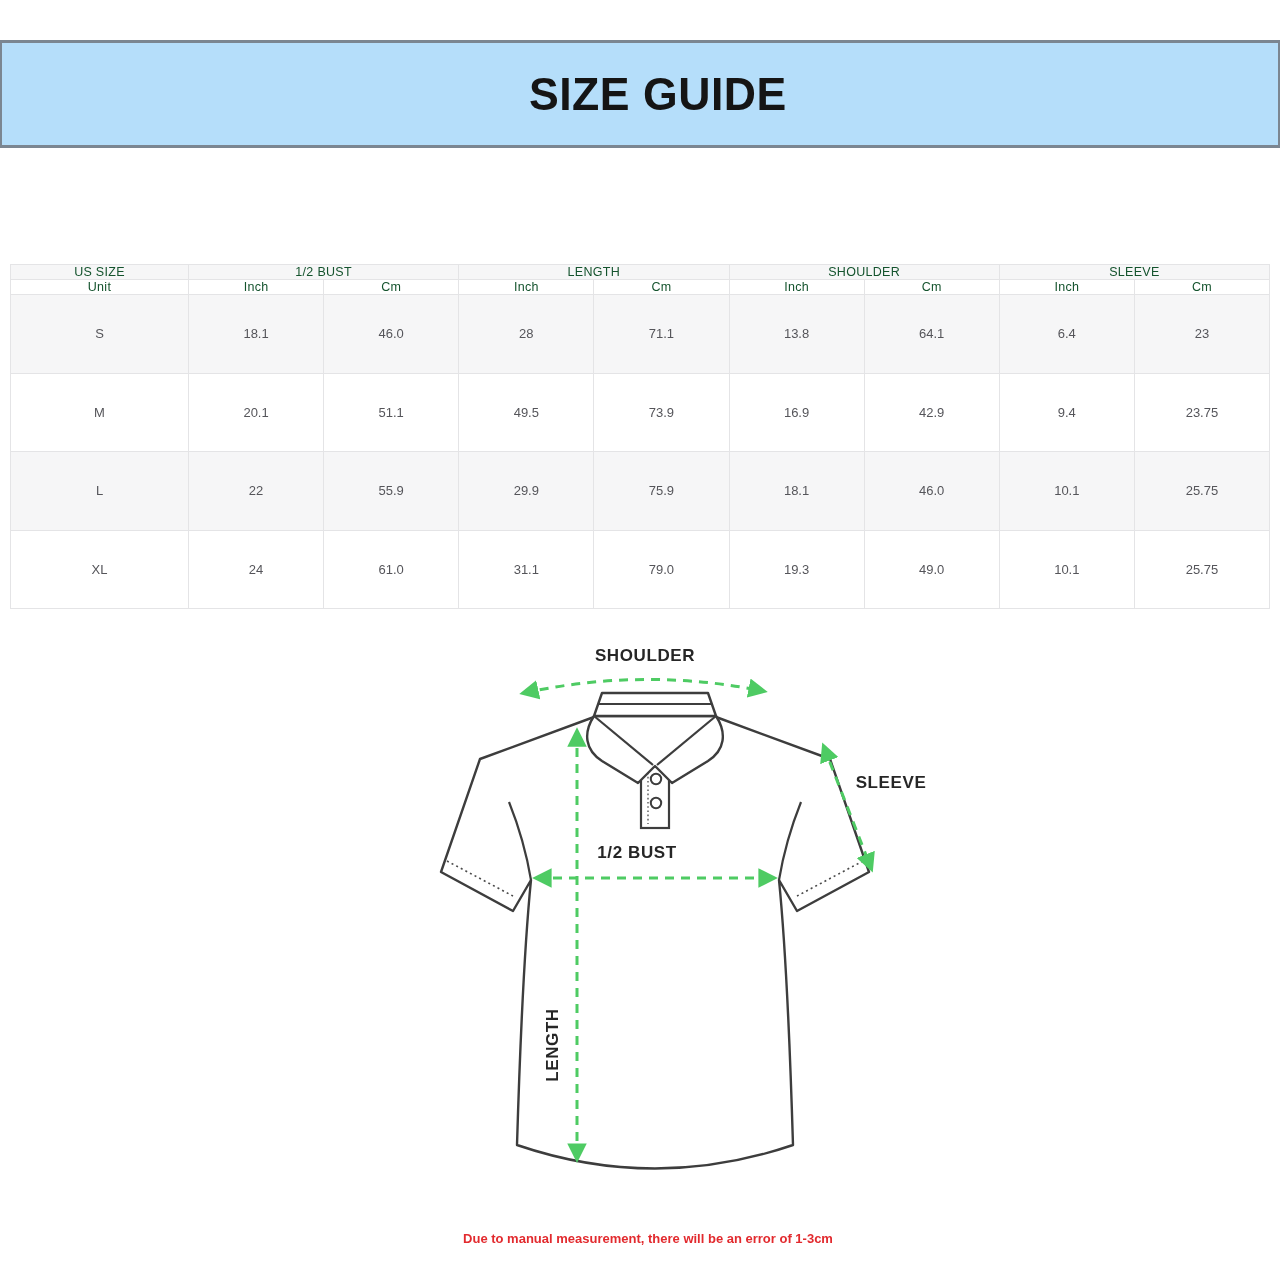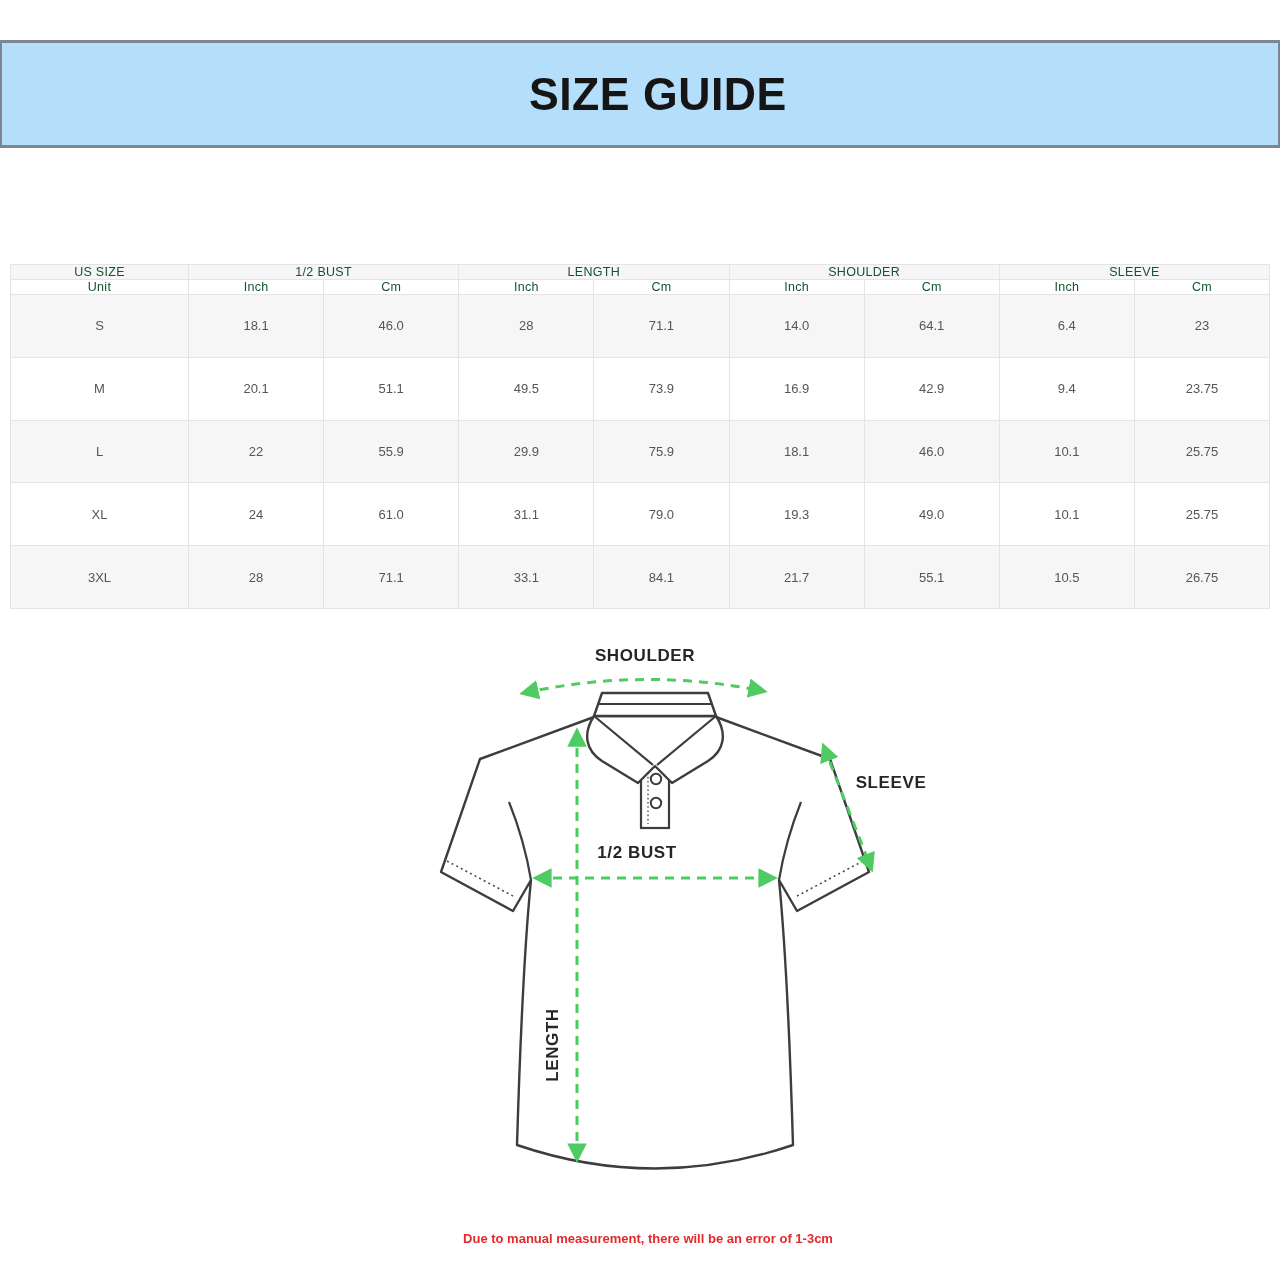--- a/index.html
+++ b/index.html
@@ -92,21 +92,21 @@
       <th>Cm</th>
     </tr>
   </thead>
   <tbody>
       <tr>
         <td>S</td>
         <td>18.1</td>
         <td>46.0</td>
         <td>28</td>
         <td>71.1</td>
-        <td>14.0</td>
+        <td>13.8</td>
         <td>64.1</td>
         <td>6.4</td>
         <td>23</td>
       </tr>
       <tr>
         <td>M</td>
         <td>20.1</td>
         <td>51.1</td>
         <td>49.5</td>
         <td>73.9</td>
@@ -129,31 +129,20 @@
       <tr>
         <td>XL</td>
         <td>24</td>
         <td>61.0</td>
         <td>31.1</td>
         <td>79.0</td>
         <td>19.3</td>
         <td>49.0</td>
         <td>10.1</td>
         <td>25.75</td>
-      </tr>
-      <tr>
-        <td>3XL</td>
-        <td>28</td>
-        <td>71.1</td>
-        <td>33.1</td>
-        <td>84.1</td>
-        <td>21.7</td>
-        <td>55.1</td>
-        <td>10.5</td>
-        <td>26.75</td>
       </tr>
     </tbody>
 </table>
 
 <div class="diagram">
   <svg width="520" height="560" viewBox="0 0 520 560">
     <defs>
       <marker id="arr" viewBox="0 0 10 10" refX="7.5" refY="5" markerWidth="6.5" markerHeight="6.5" orient="auto-start-reverse">
         <path d="M0,0 L10,5 L0,10 Z" fill="#4ecb63"></path>
       </marker>

